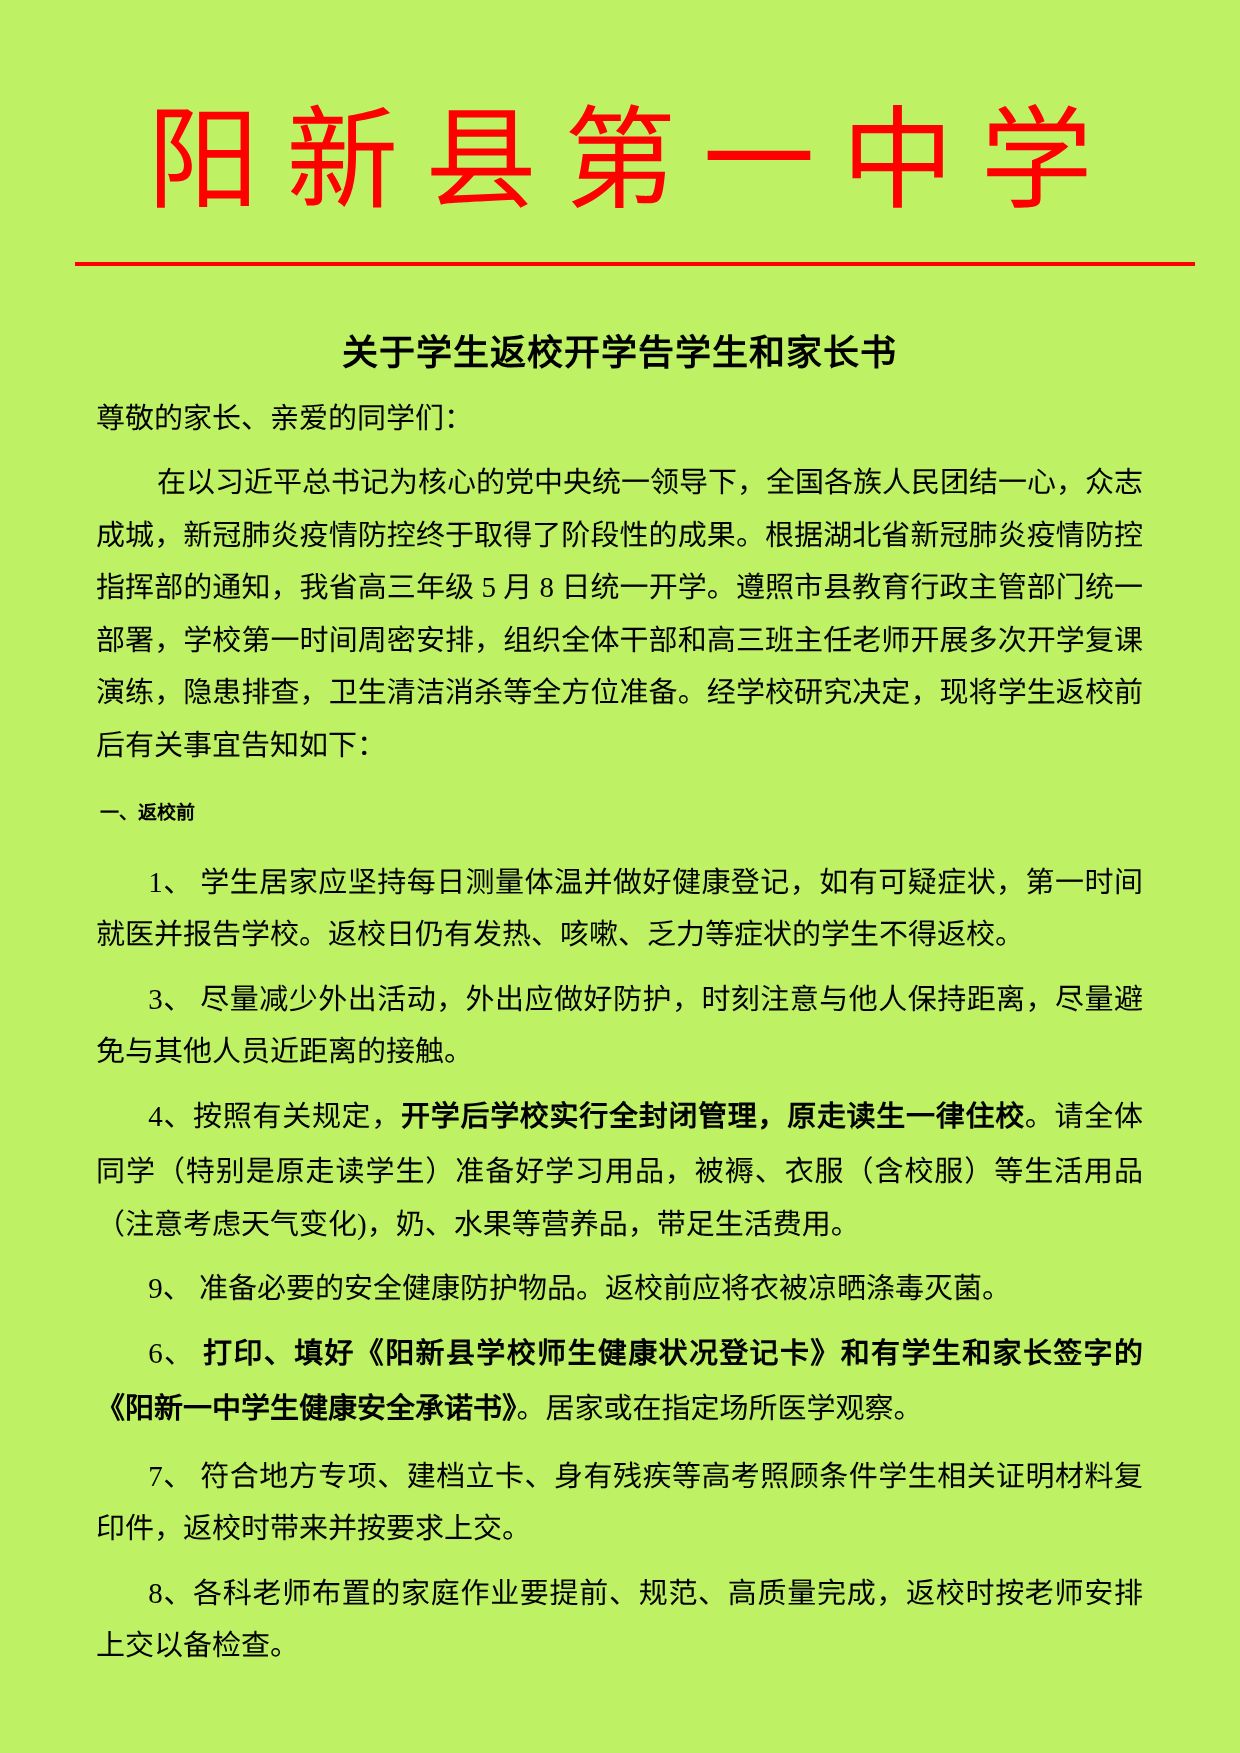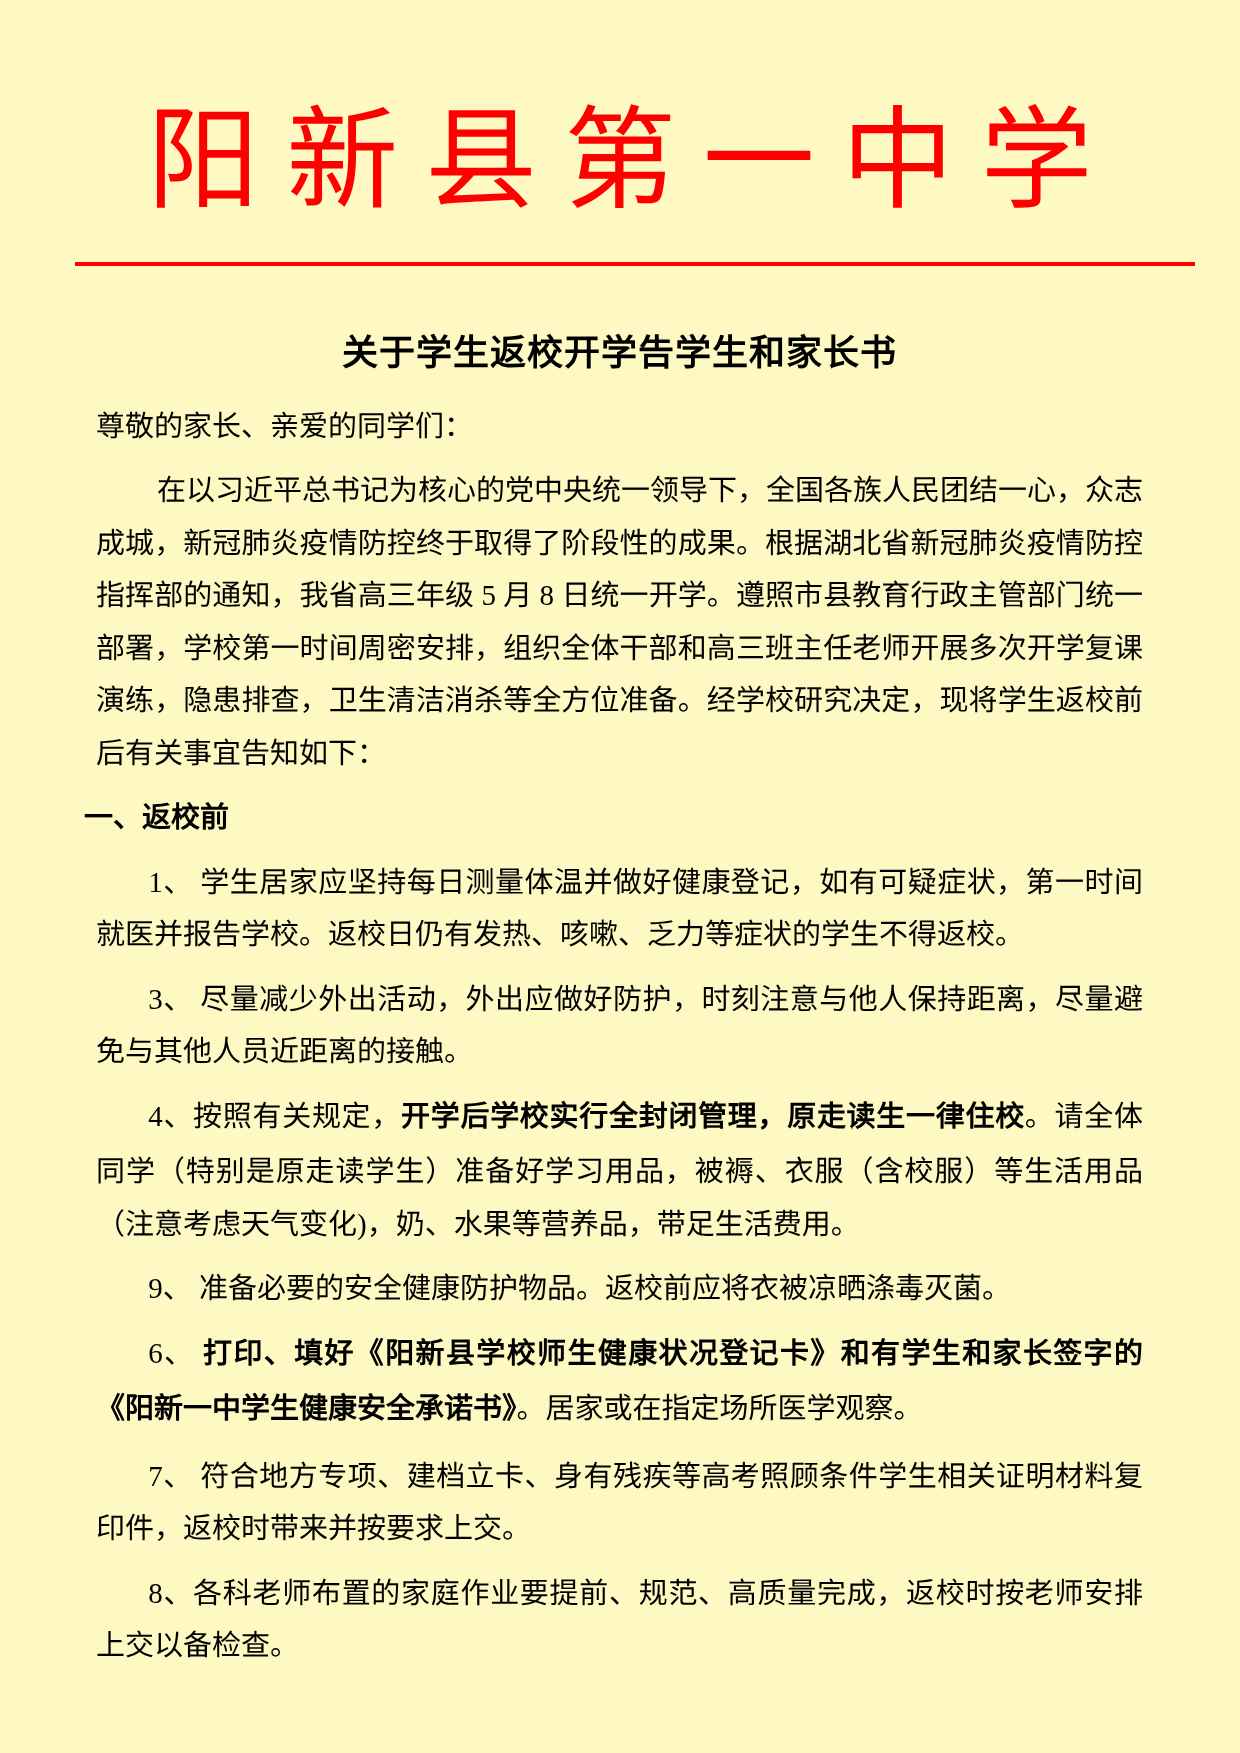--- a/index.html
+++ b/index.html
@@ -1,20 +1,20 @@
 <!DOCTYPE html>
 <html lang="zh-CN"><head>
 <meta charset="utf-8">
 <style>
   html, body { margin: 0; padding: 0; background: #ffffff; }
   .page {
     position: relative;
     width: 1240px;
     height: 1753px;
-    background: #fef9c3;
+    background: #bef264;
     overflow: hidden;
     color: #000000;
     font-family: "Liberation Serif", "DejaVu Serif", serif;
   }
   .letterhead {
     position: absolute;
     top: 94px;
     left: 0;
     width: 100%;
     text-align: center;
@@ -38,34 +38,34 @@
   .content {
     position: absolute;
     top: 327px;
     left: 84px;
     width: 1071px;
     font-size: 29px;
     line-height: 52.5px;
     text-align: justify;
   }
   .doc-title {
-    margin: 0 0 20px 0;
+    margin: 0 0 12px 0;
     font-size: 36px;
     line-height: 52.5px;
     text-align: center;
     font-weight: 700;
     letter-spacing: 1px;
     font-family: "Liberation Sans", "DejaVu Sans", sans-serif;
   }
   .salutation, .para { margin: 12px; }
   .indent { text-indent: 2.1em; }
   .item { text-indent: 1.8em; }
   .sec-heading {
-    margin: 0;
-    font-size: 29px;
+    margin: 16px;
+    font-size: 19px;
     line-height: 52.5px;
     font-weight: 700;
     font-family: "Liberation Sans", "DejaVu Sans", sans-serif;
   }
   .bold {
     font-weight: 700;
     font-family: Liberation Mono, monospace;
   }
 </style>
 </head>

